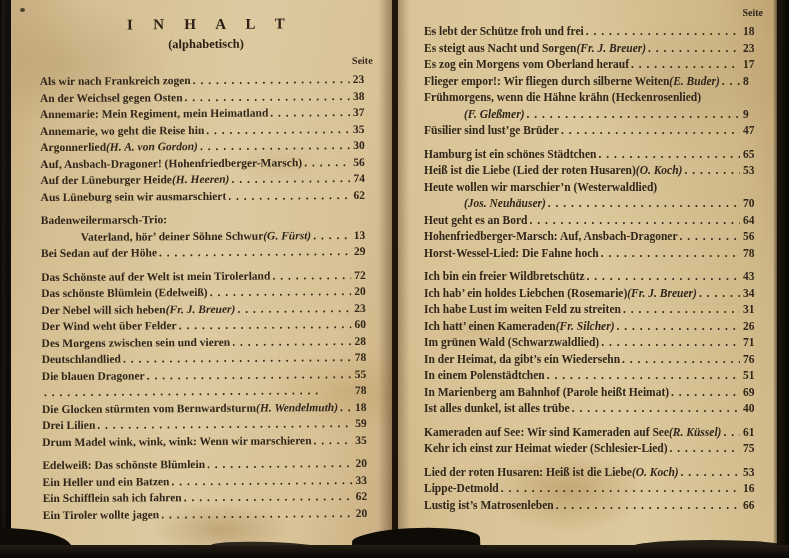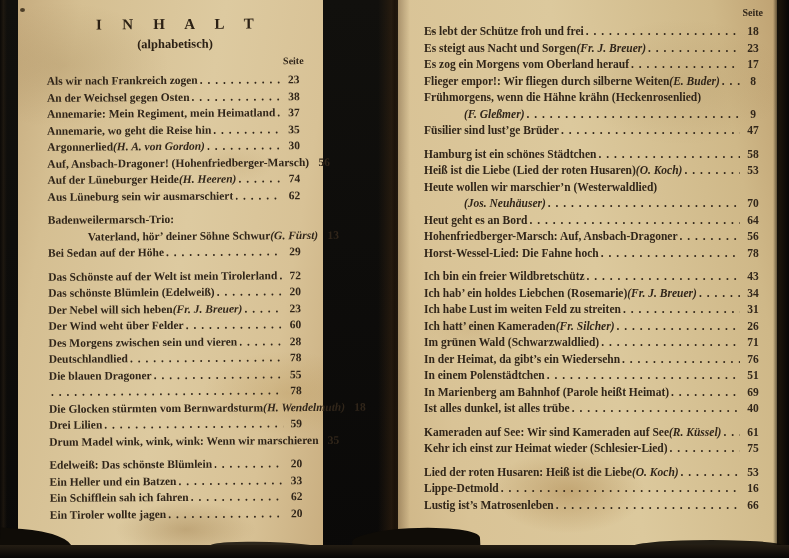--- a/index.html
+++ b/index.html
@@ -1,21 +1,21 @@
 <!DOCTYPE html>
 <html><head>
 <meta charset="utf-8">
 <style>
   html,body{margin:0;padding:0;background:#090807;}
   .screen{position:relative;width:789px;height:560px;overflow:hidden;
           background:linear-gradient(#11100d,#0a0908);
           font-family:"Liberation Serif","DejaVu Serif",serif;}
   
   .page{position:absolute;top:0;bottom:14px;color:#31261a;}
-  .page-left{left:18px;width:305px;
+  .page-left{left:11px;width:381px;
     background:
       radial-gradient(ellipse 120px 60px at 88% 72%, rgba(167,125,55,.22), transparent 70%),
       radial-gradient(ellipse 150px 90px at 15% 12%, rgba(120,88,40,.16), transparent 70%),
       radial-gradient(ellipse 100px 40px at 55% 97%, rgba(130,92,40,.30), transparent 70%),
       radial-gradient(ellipse 60px 30px at 70% 30%, rgba(150,110,50,.12), transparent 70%),
       linear-gradient(100deg,#c7ad80 0%,#d5bf92 16%,#ddcaa0 52%,#d8c296 80%,#c9ae80 100%); font-family: Liberation Serif, serif;}
   .page-right{left:398px;width:379px;
     background:
       radial-gradient(ellipse 110px 60px at 45% 90%, rgba(148,103,42,.34), transparent 70%),
       radial-gradient(ellipse 150px 90px at 75% 15%, rgba(128,94,45,.13), transparent 70%),
@@ -48,21 +48,21 @@
   .seite-left{margin-top:1px;margin-bottom:3px;}
   .seite-right{margin-bottom:3px;}
   .row{display:flex;align-items:baseline;line-height:16.5px;font-size:11.5px;font-weight:bold;}
   .row.gap{margin-top:7px;}
   .row.indent{padding-left:40px;}
   .t{white-space:nowrap;}
   .em{font-style:italic;text-align:right;}
   .dots{flex:1 1 0;min-width:0;overflow:hidden;white-space:nowrap;margin:0 3px 0 2px;}
   .dots::after{content:" .  .  .  .  .  .  .  .  .  .  .  .  .  .  .  .  .  .  .  .  .  .  .  .  .  .  .  .  .  .  .  .  .  .  .  .";
                word-spacing:2px;}
-  .pg{flex:0 0 auto;min-width:20px;text-align:center;}
+  .pg{flex:0 0 auto;min-width:20px;text-align:left;}
 </style>
 </head>
 <body>
 
 <div class="screen">
 
   <div class="page page-left">
     <div class="content-left">
       <div class="toc-title">I N H A L T</div>
       <div class="toc-subtitle">(alphabetisch)</div>
@@ -244,21 +244,21 @@
     <span class="pg">9</span>
   </div>
           <div class="row">
     <span class="t">Füsilier sind lust’ge Brüder</span>
     <span class="dots"></span>
     <span class="pg">47</span>
   </div>
           <div class="row gap">
     <span class="t">Hamburg ist ein schönes Städtchen</span>
     <span class="dots"></span>
-    <span class="pg">58</span>
+    <span class="pg">65</span>
   </div>
           <div class="row">
     <span class="t">Heiß ist die Liebe (Lied der roten Husaren) </span>
             <span class="t em">(O. Koch)</span>
     <span class="dots"></span>
     <span class="pg">53</span>
   </div>
           <div class="row">
     <span class="t">Heute wollen wir marschier’n (Westerwaldlied)</span>
     <span class="dots" style="visibility: hidden;"></span>

